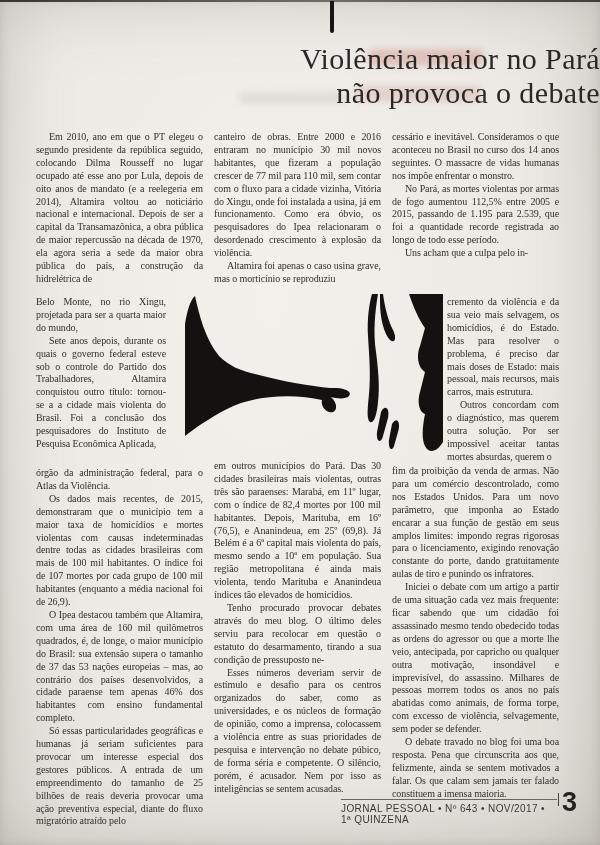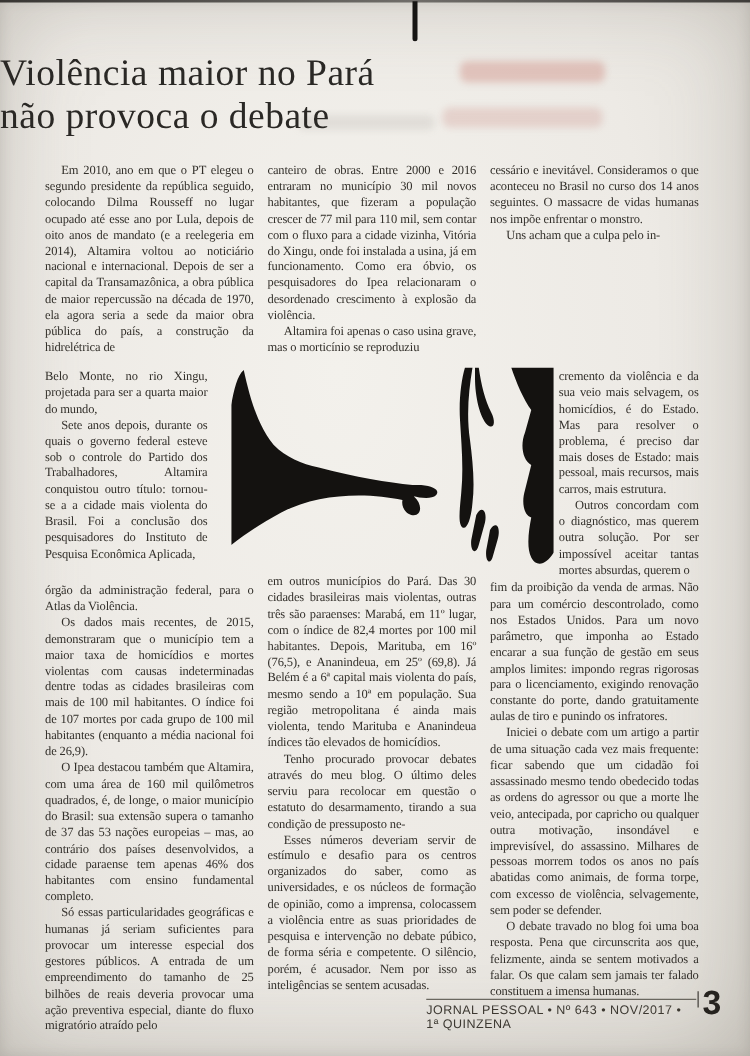--- a/index.html
+++ b/index.html
@@ -8,21 +8,21 @@
         font-family:"Liberation Serif", serif;}
   .vignette{position:absolute;inset:0;pointer-events:none;
         box-shadow:inset 0 0 70px rgba(110,105,95,.28), inset 0 0 10px rgba(90,85,80,.18);}
   .topline{position:absolute;left:0;top:0;width:600px;height:2px;
         background:linear-gradient(90deg, rgba(30,28,26,.85), rgba(30,28,26,.55) 55%, rgba(30,28,26,.8));}
   .toptick{position:absolute;left:330px;top:1px;width:4px;height:32px;background:#161513;border-radius:0 0 2px 2px;}
   .ghost{position:absolute;filter:blur(3px);border-radius:6px;}
   .ghost1{left:368px;top:49px;width:116px;height:17px;background:rgba(202,128,118,.38);}
   .ghost2{left:354px;top:86px;width:128px;height:16px;background:rgba(200,140,132,.28);}
   .ghost3{left:238px;top:92px;width:110px;height:12px;background:rgba(150,145,138,.16);}
-  .headline{position:absolute;left:0;top:42px;width:600px;text-align:left;
+  .headline{position:absolute;left:0;top:42px;width:600px;text-align:right;
         font-size:30px;line-height:34px;color:#2a2825;letter-spacing:.4px;}
   .block{position:absolute;text-align:justify;color:#322f2a;
         font-size:10px;line-height:12.9px;letter-spacing:-.1px;}
   .block p{margin:0;}
   .block p.indent{text-indent:13px;}
   .c1a{left:36px;top:131px;width:167px;}
   .c1b{left:36px;top:296px;width:130px;}
   .c1c{left:36px;top:467px;width:167px;}
   .c2a{left:214px;top:131px;width:167px;}
   .c2b{left:214px;top:460px;width:167px;}
@@ -73,30 +73,31 @@
     <p class="indent">Altamira foi apenas o caso usina grave, mas o morticínio se reproduziu</p>
   </div>
   <div class="block c2b">
     <p>em outros municípios do Pará. Das 30 cidades brasileiras mais violentas, outras três são paraenses: Marabá, em 11º lugar, com o índice de 82,4 mortes por 100 mil habitantes. Depois, Marituba, em 16º (76,5), e Ananindeua, em 25º (69,8). Já Belém é a 6ª capital mais violenta do país, mesmo sendo a 10ª em população. Sua região metropolitana é ainda mais violenta, tendo Marituba e Ananindeua índices tão elevados de homicídios.</p>
     <p class="indent">Tenho procurado provocar debates através do meu blog. O último deles serviu para recolocar em questão o estatuto do desarmamento, tirando a sua condição de pressuposto ne-</p>
     <p class="indent">Esses números deveriam servir de estímulo e desafio para os centros organizados do saber, como as universidades, e os núcleos de formação de opinião, como a imprensa, colocassem a violência entre as suas prioridades de pesquisa e intervenção no debate púbico, de forma séria e competente. O silêncio, porém, é acusador. Nem por isso as inteligências se sentem acusadas.</p>
   </div>
 
   <div class="block c3a">
     <p>cessário e inevitável. Consideramos o que aconteceu no Brasil no curso dos 14 anos seguintes. O massacre de vidas humanas nos impõe enfrentar o monstro.</p>
+    <p class="indent">No Pará, as mortes violentas por armas de fogo aumentou 112,5% entre 2005 e 2015, passando de 1.195 para 2.539, que foi a quantidade recorde registrada ao longo de todo esse período.</p>
     <p class="indent">Uns acham que a culpa pelo in-</p>
   </div>
   <div class="block c3b">
     <p>cremento da violência e da sua veio mais selvagem, os homicídios, é do Estado. Mas para resolver o problema, é preciso dar mais doses de Estado: mais pessoal, mais recursos, mais carros, mais estrutura.</p>
     <p class="indent">Outros concordam com o diagnóstico, mas querem outra solução. Por ser impossível aceitar tantas mortes absurdas, querem o</p>
   </div>
   <div class="block c3c">
     <p>fim da proibição da venda de armas. Não para um comércio descontrolado, como nos Estados Unidos. Para um novo parâmetro, que imponha ao Estado encarar a sua função de gestão em seus amplos limites: impondo regras rigorosas para o licenciamento, exigindo renovação constante do porte, dando gratuitamente aulas de tiro e punindo os infratores.</p>
     <p class="indent">Iniciei o debate com um artigo a partir de uma situação cada vez mais frequente: ficar sabendo que um cidadão foi assassinado mesmo tendo obedecido todas as ordens do agressor ou que a morte lhe veio, antecipada, por capricho ou qualquer outra motivação, insondável e imprevisível, do assassino. Milhares de pessoas morrem todos os anos no país abatidas como animais, de forma torpe, com excesso de violência, selvagemente, sem poder se defender.</p>
-    <p class="indent">O debate travado no blog foi uma boa resposta. Pena que circunscrita aos que, felizmente, ainda se sentem motivados a falar. Os que calam sem jamais ter falado constituem a imensa humanas.</p>
+    <p class="indent">O debate travado no blog foi uma boa resposta. Pena que circunscrita aos que, felizmente, ainda se sentem motivados a falar. Os que calam sem jamais ter falado constituem a imensa maioria.</p>
   </div>
 
   <svg class="photo" viewBox="0 0 258 166" xmlns="http://www.w3.org/2000/svg">
     <g fill="#141210">
       <path d="M10,2 C14,20 20,45 34,62 C44,72 56,77 70,80 C100,88 125,92 145,94 L152,94 C162,95 167,98 164,102 C160,106 150,104 146,103 C154,110 152,120 144,118 C138,116 136,110 137,106 C110,100 70,100 40,116 C25,124 10,134 0,142 L0,30 C2,18 5,6 10,2 Z"></path>
       <path d="M193,0 C190,18 188,38 191,58 C193,74 195,92 193,108 C192,120 189,130 185,128 C181,125 183,112 184,100 C186,80 184,60 183,42 C182,26 184,10 187,0 Z"></path>
       <path d="M198,0 C200,14 203,26 208,36 C212,44 210,50 205,46 C199,40 195,24 195,8 L195,0 Z"></path>
       <path d="M196,118 C200,110 205,114 203,124 L198,142 C196,150 191,148 192,138 Z"></path>
       <path d="M207,130 C212,122 216,128 213,138 L209,152 C207,158 203,155 204,146 Z"></path>
       <path d="M224,0 L258,0 L258,148 C252,158 244,160 240,152 C236,144 238,130 240,120 C234,118 232,108 235,98 L240,78 C233,74 231,62 235,52 L240,34 C234,26 228,12 224,0 Z"></path>

